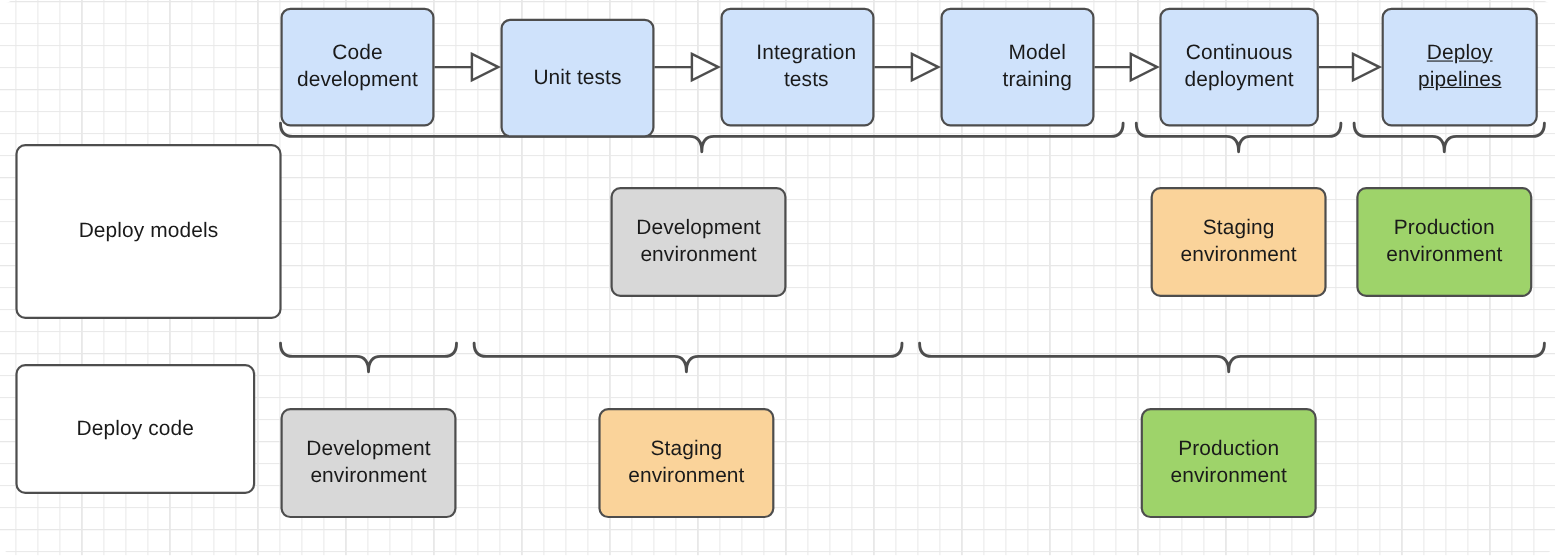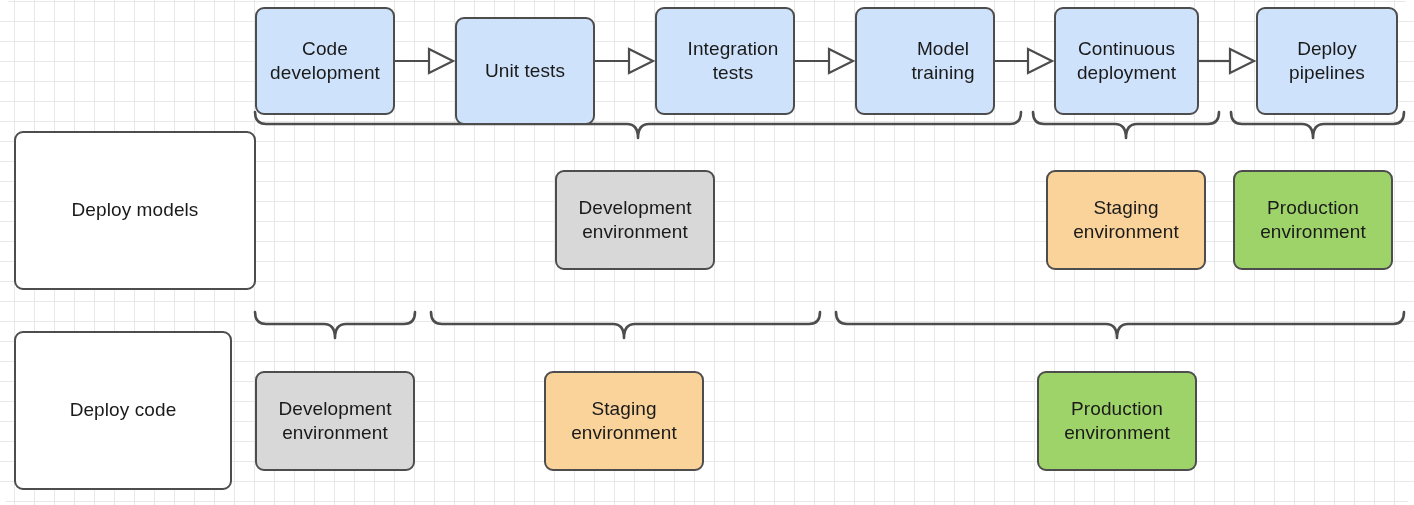--- a/index.html
+++ b/index.html
@@ -103,40 +103,40 @@
 tests</span>
       </div>
       <div class="node" style="left: 855px; top: 7px; width: 140px; height: 108px; background: rgb(207, 226, 251); padding-left: 36px;">
         <span class="lbl">Model
 training</span>
       </div>
       <div class="node" style="left: 1054px; top: 7px; width: 145px; height: 108px; background: rgb(207, 226, 251);">
         <span class="lbl">Continuous
 deployment</span>
       </div>
-      <div class="node" style="left: 1256px; top: 7px; width: 142px; height: 108px; background: rgb(207, 226, 251);">
+      <div class="node" style="left: 1256px; top: 7px; width: 142px; height: 108px; background: rgb(207, 226, 251); text-decoration: underline;">
         <span class="lbl">Deploy
 pipelines</span>
       </div>
       <div class="node" style="left: 14px; top: 131px; width: 242px; height: 159px; background: rgb(255, 255, 255);">
         <span class="lbl">Deploy models</span>
       </div>
       <div class="node" style="left: 555px; top: 170px; width: 160px; height: 100px; background: rgb(216, 216, 216);">
         <span class="lbl">Development
 environment</span>
       </div>
       <div class="node" style="left: 1046px; top: 170px; width: 160px; height: 100px; background: rgb(250, 211, 154);">
         <span class="lbl">Staging
 environment</span>
       </div>
       <div class="node" style="left: 1233px; top: 170px; width: 160px; height: 100px; background: rgb(158, 211, 106);">
         <span class="lbl">Production
 environment</span>
       </div>
-      <div class="node" style="left: 14px; top: 331px; width: 218px; height: 159px; background: rgb(255, 255, 255); align-items: center;">
+      <div class="node" style="left: 14px; top: 331px; width: 218px; height: 118px; background: rgb(255, 255, 255); align-items: center;">
         <span class="lbl">Deploy code</span>
       </div>
       <div class="node" style="left: 255px; top: 371px; width: 160px; height: 100px; background: rgb(216, 216, 216);">
         <span class="lbl">Development
 environment</span>
       </div>
       <div class="node" style="left: 544px; top: 371px; width: 160px; height: 100px; background: rgb(250, 211, 154);">
         <span class="lbl">Staging
 environment</span>
       </div>

